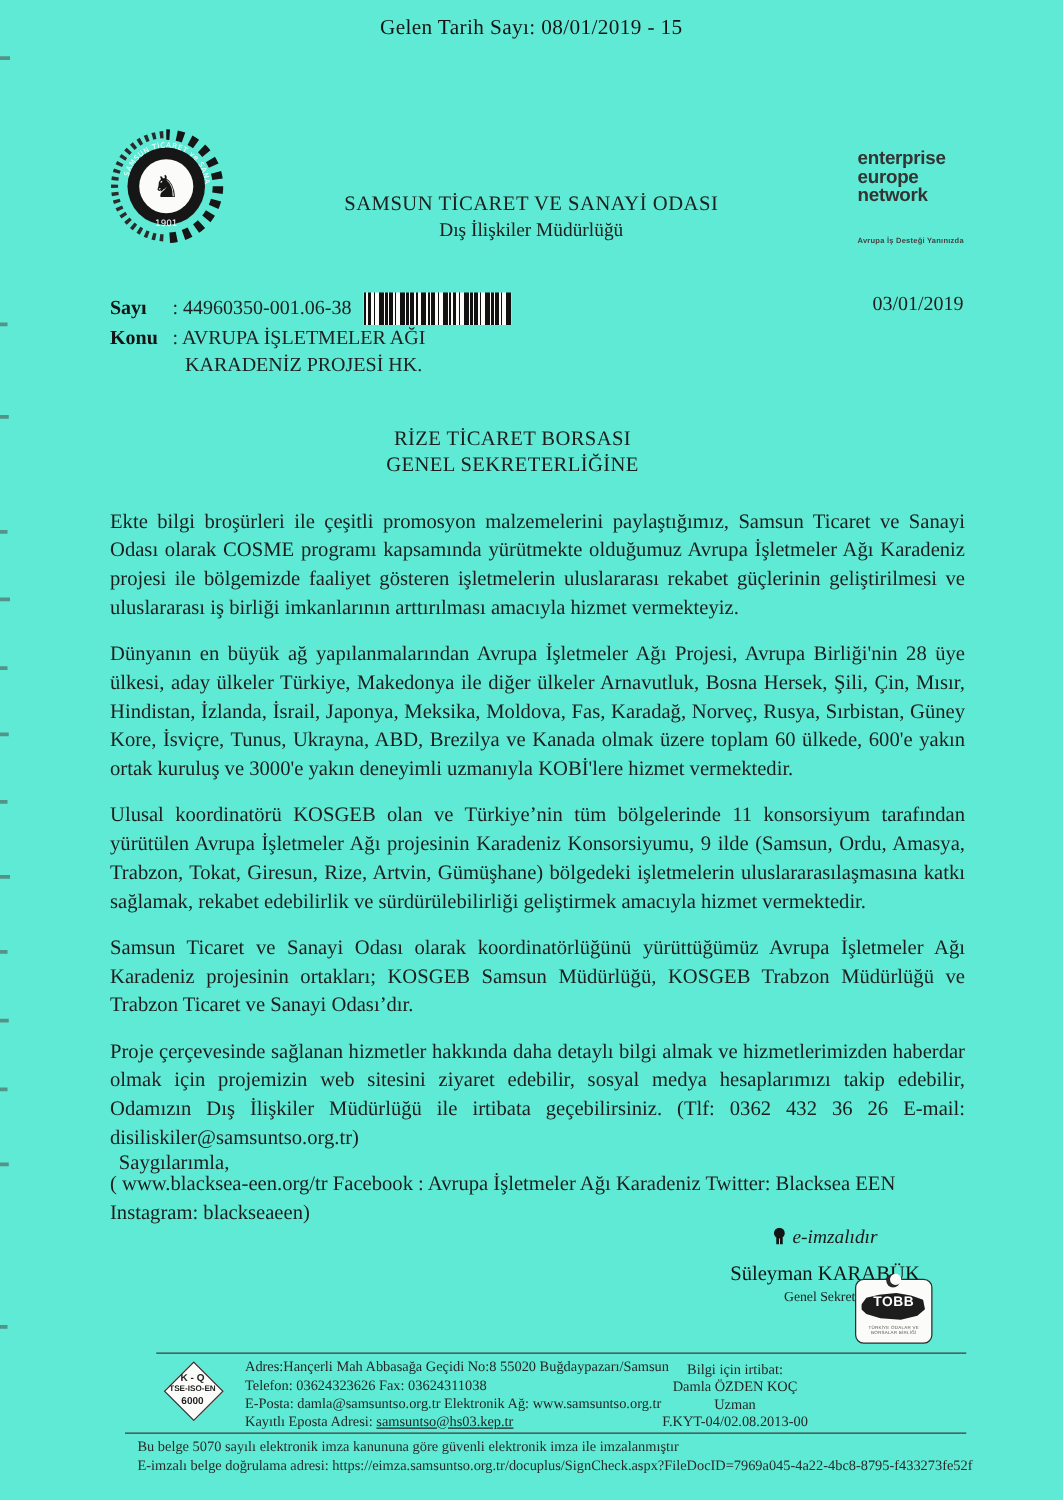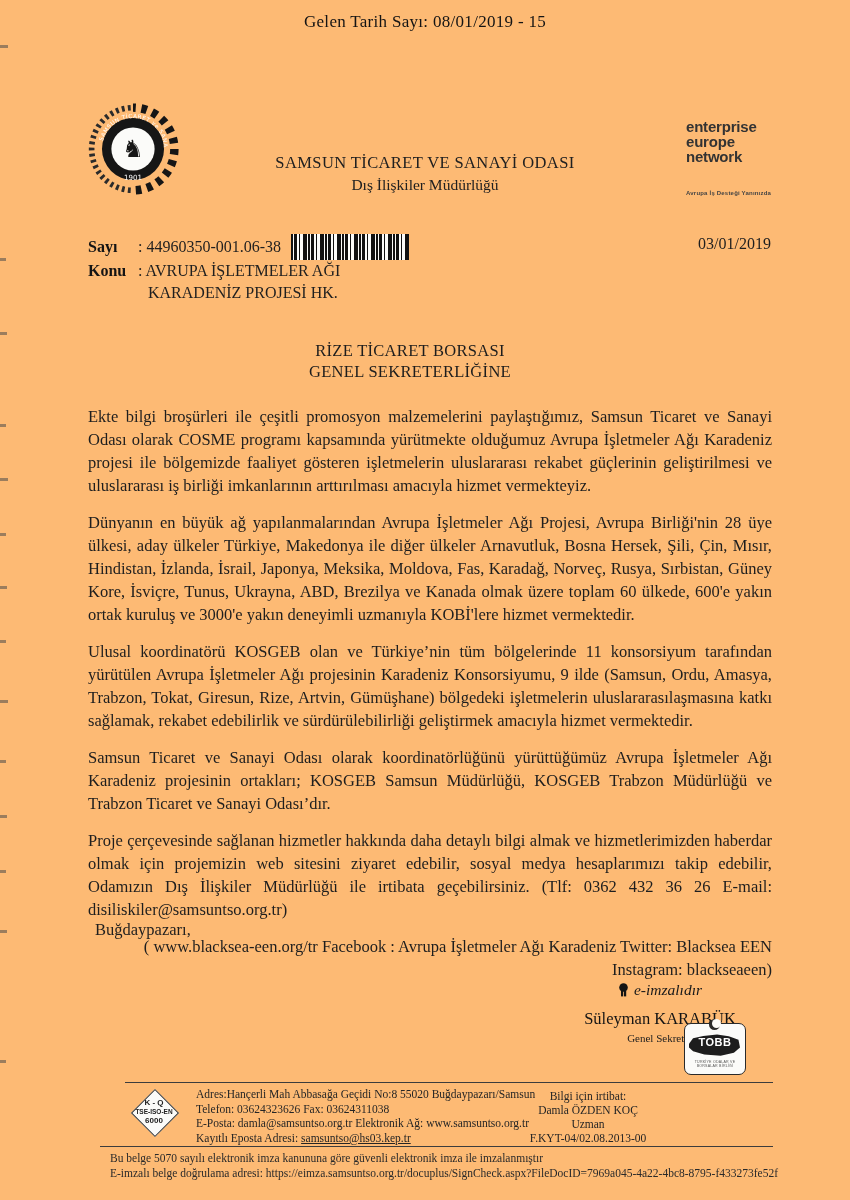--- a/index.html
+++ b/index.html
@@ -1,21 +1,21 @@
 <!DOCTYPE html>
 <html lang="tr"><head>
 <meta charset="utf-8">
 <style>
   html,body{margin:0;padding:0;}
   body{background:#e8e8e6;}
   .page{
     position:relative;
     width:850px;height:1200px;
     margin:0 auto;
-    background:#fdba74;
+    background:#5eead4;
     font-family:"Liberation Serif", serif;
     color:#1f1f1f;
     overflow:hidden;
   }
   
   .scan-marks div{position:absolute;left:0;height:3px;background:#4a4a4a;opacity:.55;}
 
   .gelen-line{
     position:absolute;top:12px;left:0;right:0;
     text-align:center;font-size:17px;letter-spacing:.3px;color:#141414;
@@ -47,21 +47,21 @@
   
   .recipient{position:absolute;left:0;right:30px;top:340px;text-align:center;
     font-size:16.5px;line-height:21px;letter-spacing:.3px;color:#1d1d1d;}
 
   
   .letter-body{position:absolute;left:88px;top:405px;width:684px;}
   .letter-body p{
     margin:0 0 14px 0;font-size:16.5px;line-height:23px;
     text-align:justify;color:#1e1e1e;
   }
-  .letter-body p.social{text-align:right;margin-top:9px;}
+  .letter-body p.social{text-align:left;margin-top:9px;}
 
   .closing{position:absolute;left:95px;top:920px;font-size:16.5px;}
 
   .sig-block{position:absolute;left:540px;top:981px;width:240px;text-align:center;}
   .sig-eline{font-style:italic;font-size:15.5px;color:#1a1a1a;}
   .sig-eline svg{vertical-align:-2px;margin-right:5px;}
   .sig-name{font-size:16.5px;margin-top:10px;color:#141414;}
   .sig-title{font-size:11px;margin-top:3px;color:#1d1d1d;}
 
   
@@ -189,21 +189,21 @@
 
   <div class="letter-body">
     <p>Ekte bilgi broşürleri ile çeşitli promosyon malzemelerini paylaştığımız, Samsun Ticaret ve Sanayi Odası olarak COSME programı kapsamında yürütmekte olduğumuz Avrupa İşletmeler Ağı Karadeniz projesi ile bölgemizde faaliyet gösteren işletmelerin uluslararası rekabet güçlerinin geliştirilmesi ve uluslararası iş birliği imkanlarının arttırılması amacıyla hizmet vermekteyiz.</p>
     <p>Dünyanın en büyük ağ yapılanmalarından Avrupa İşletmeler Ağı Projesi, Avrupa Birliği'nin 28 üye ülkesi, aday ülkeler Türkiye, Makedonya ile diğer ülkeler Arnavutluk, Bosna Hersek, Şili, Çin, Mısır, Hindistan, İzlanda, İsrail, Japonya, Meksika, Moldova, Fas, Karadağ, Norveç, Rusya, Sırbistan, Güney Kore, İsviçre, Tunus, Ukrayna, ABD, Brezilya ve Kanada olmak üzere toplam 60 ülkede, 600'e yakın ortak kuruluş ve 3000'e yakın deneyimli uzmanıyla KOBİ'lere hizmet vermektedir.</p>
     <p>Ulusal koordinatörü KOSGEB olan ve Türkiye’nin tüm bölgelerinde 11 konsorsiyum tarafından yürütülen Avrupa İşletmeler Ağı projesinin Karadeniz Konsorsiyumu, 9 ilde (Samsun, Ordu, Amasya, Trabzon, Tokat, Giresun, Rize, Artvin, Gümüşhane) bölgedeki işletmelerin uluslararasılaşmasına katkı sağlamak, rekabet edebilirlik ve sürdürülebilirliği geliştirmek amacıyla hizmet vermektedir.</p>
     <p>Samsun Ticaret ve Sanayi Odası olarak koordinatörlüğünü yürüttüğümüz Avrupa İşletmeler Ağı Karadeniz projesinin ortakları; KOSGEB Samsun Müdürlüğü, KOSGEB Trabzon Müdürlüğü ve Trabzon Ticaret ve Sanayi Odası’dır.</p>
     <p>Proje çerçevesinde sağlanan hizmetler hakkında daha detaylı bilgi almak ve hizmetlerimizden haberdar olmak için projemizin web sitesini ziyaret edebilir, sosyal medya hesaplarımızı takip edebilir, Odamızın Dış İlişkiler Müdürlüğü ile irtibata geçebilirsiniz. (Tlf: 0362 432 36 26  E-mail: disiliskiler@samsuntso.org.tr)</p>
     <p class="social">( www.blacksea-een.org/tr    Facebook : Avrupa İşletmeler Ağı Karadeniz  Twitter: Blacksea EEN Instagram: blackseaeen)</p>
   </div>
 
-  <div class="closing">Buğdaypazarı,</div>
+  <div class="closing">Saygılarımla,</div>
 
   <div class="sig-block">
     <div class="sig-eline">
       <svg width="11" height="14" viewBox="0 0 11 14">
         <circle cx="5.5" cy="4.5" r="4.3" fill="#141414"></circle>
         <rect x="3" y="8" width="2.2" height="5.4" fill="#141414"></rect>
         <rect x="6" y="8" width="2.2" height="5.4" fill="#141414"></rect>
       </svg><span>e-imzalıdır</span>
     </div>
     <div class="sig-name">Süleyman KARABÜK</div>

